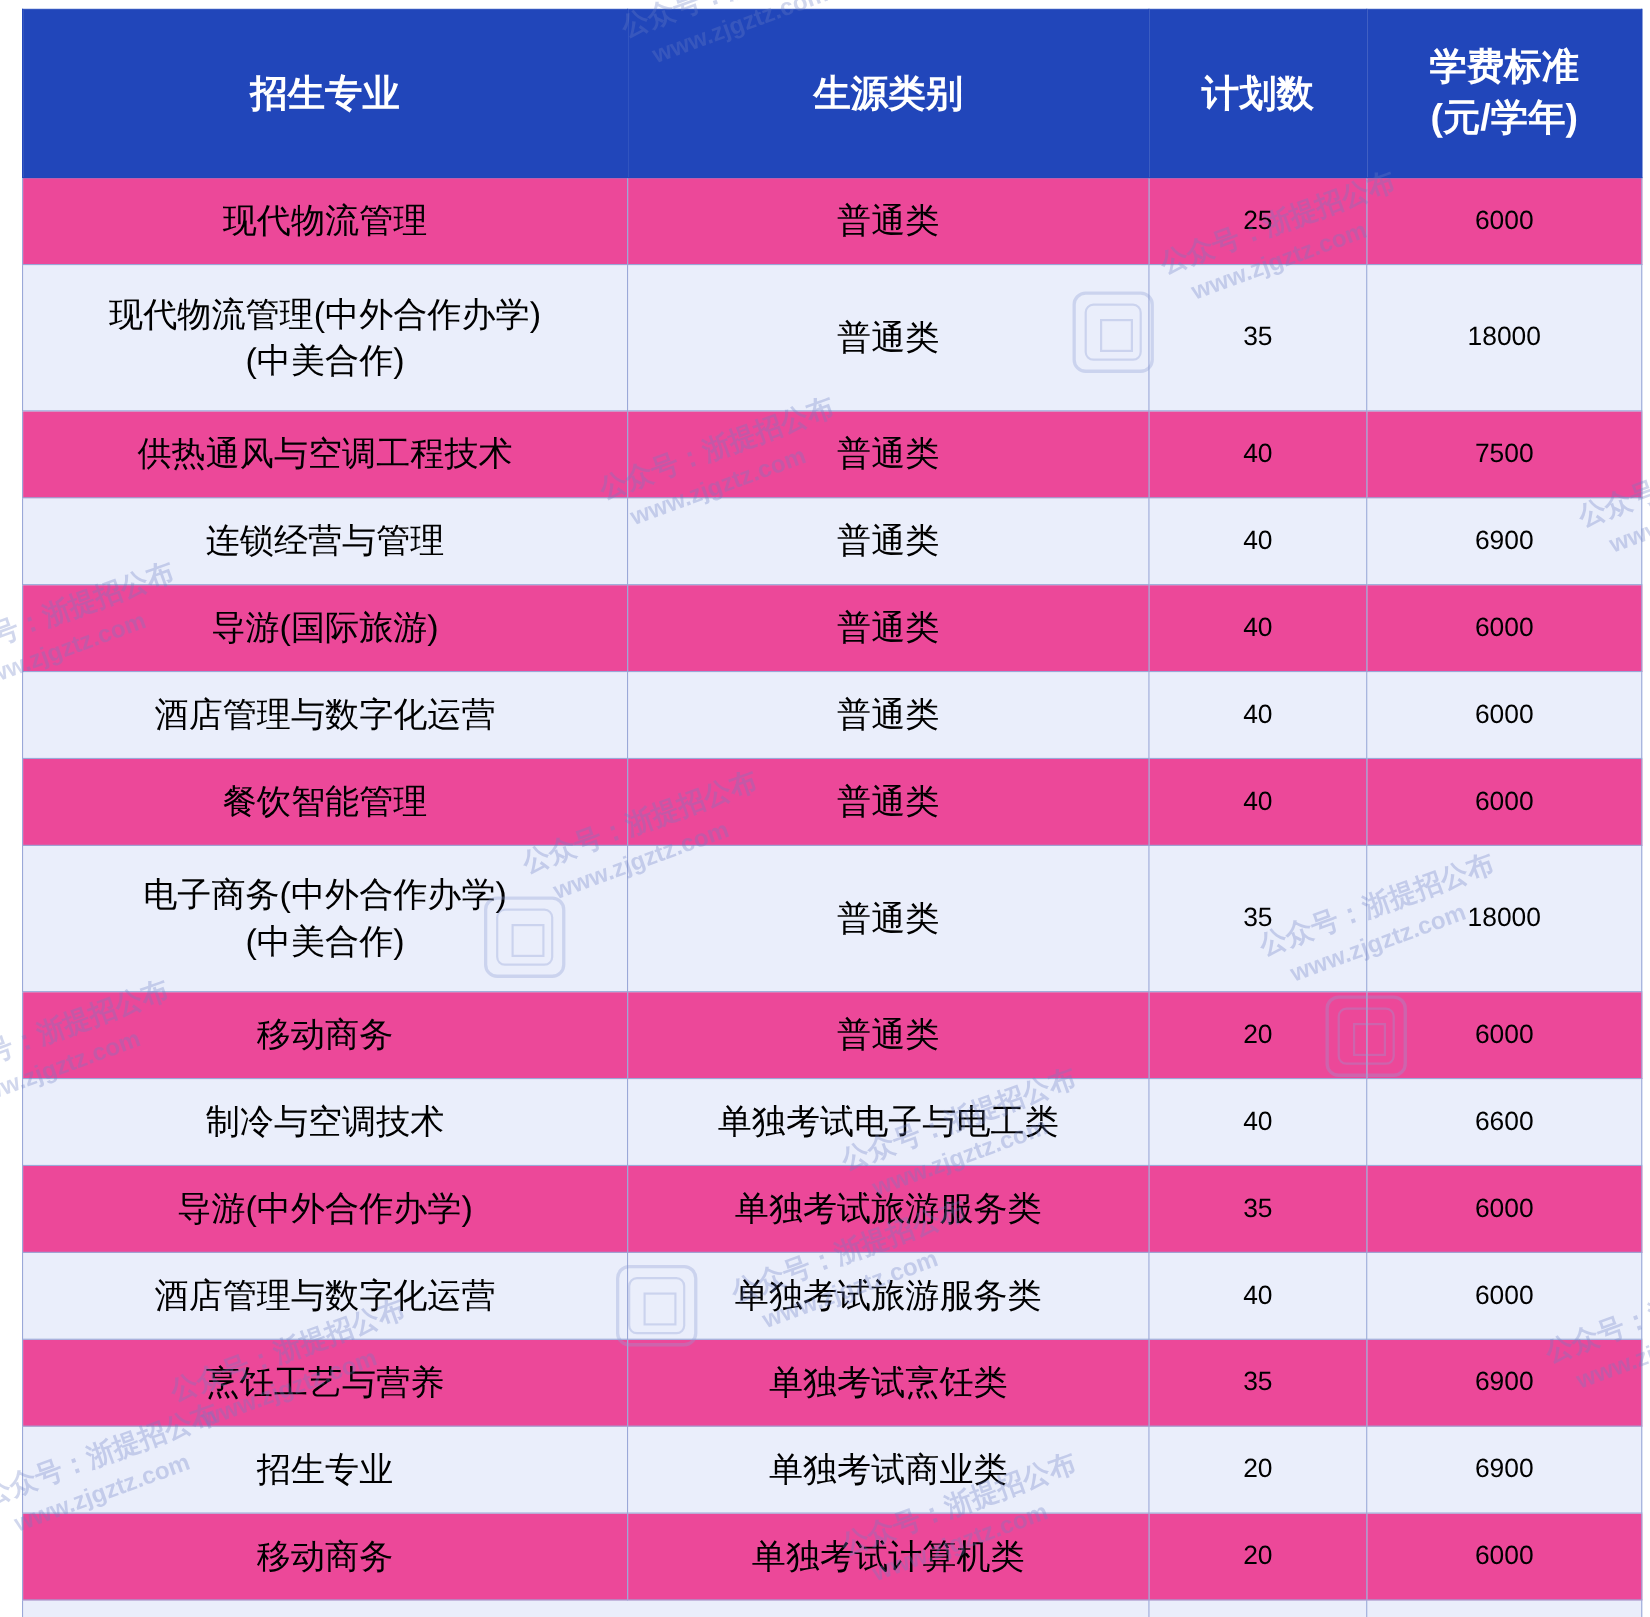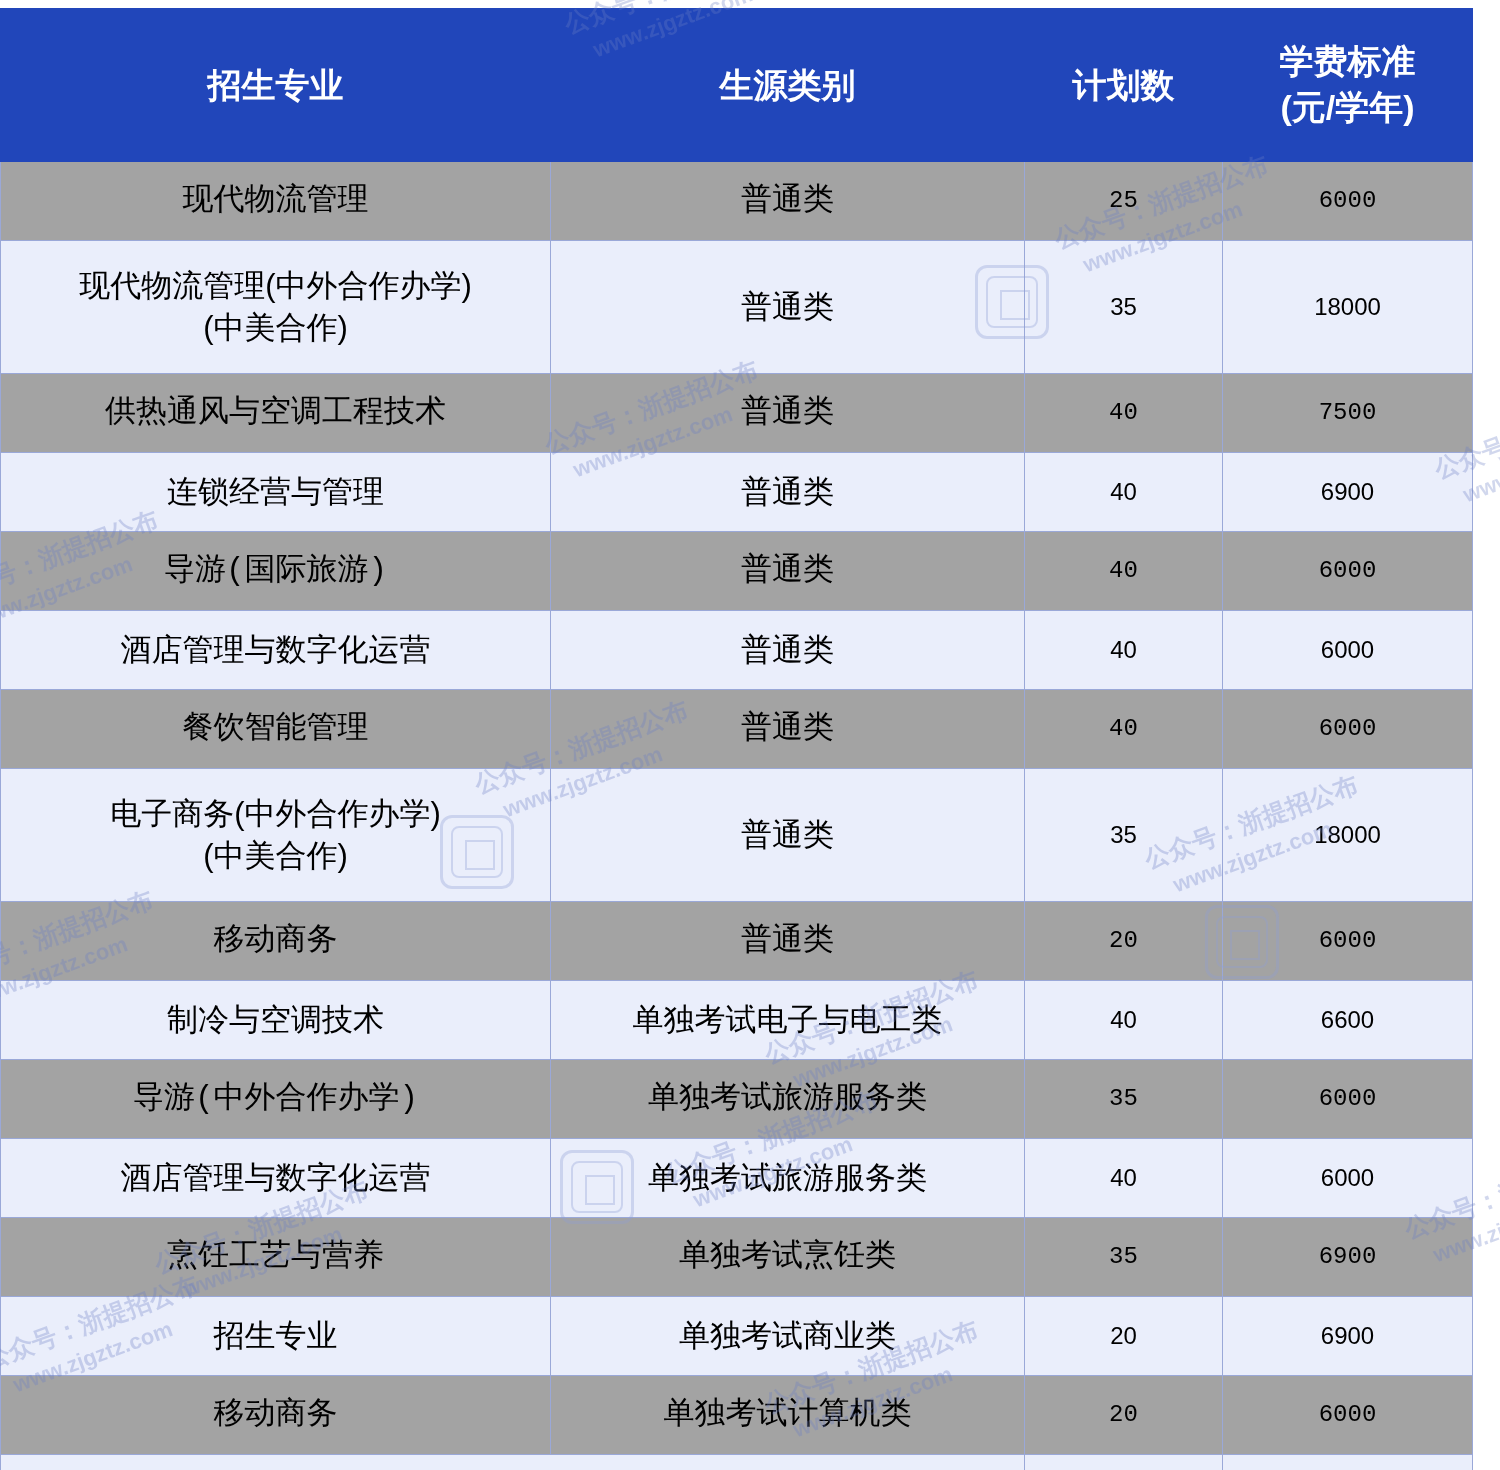--- a/index.html
+++ b/index.html
@@ -9,21 +9,21 @@
   }
   body {
     font-family: "Liberation Sans", sans-serif;
     width: 1500px;
     height: 1470px;
     position: relative;
     overflow: hidden;
   }
   .sheet {
     position: absolute;
-    left: 0;
+    left: 20px;
     top: 8px;
     width: 1472px;
     height: 1455px;
   }
   table.plan {
     border-collapse: collapse;
     table-layout: fixed;
     width: 1472px;
     font-size: 30px;
     color: #000000;
@@ -41,21 +41,21 @@
   }
   table.plan thead th {
     background: #2146ba;
     color: #ffffff;
     font-weight: bold;
     font-size: 34px;
     height: 140px;
     border: 1px solid #2146ba;
     line-height: 1.25;
   }
-  table.plan tbody tr.odd td  { background: #a3a3a3; font-family: Liberation Mono, monospace; }
+  table.plan tbody tr.odd td  { background: #ec4899; }
   table.plan tbody tr.even td { background: #eaeefb; }
   table.plan tbody td { height: 66px; line-height: 1.3; }
   table.plan tbody td.major { font-size: 31px; }
   table.plan tbody td.source { font-size: 31px; margin-top: 48px; }
   table.plan tbody td.num { font-size: 24px; }
   table.plan tbody tr.tall td { height: 120px; }
   table.plan tbody tr.total td {
     background: #eaeefb;
     height: 74px;
     font-size: 31px;

